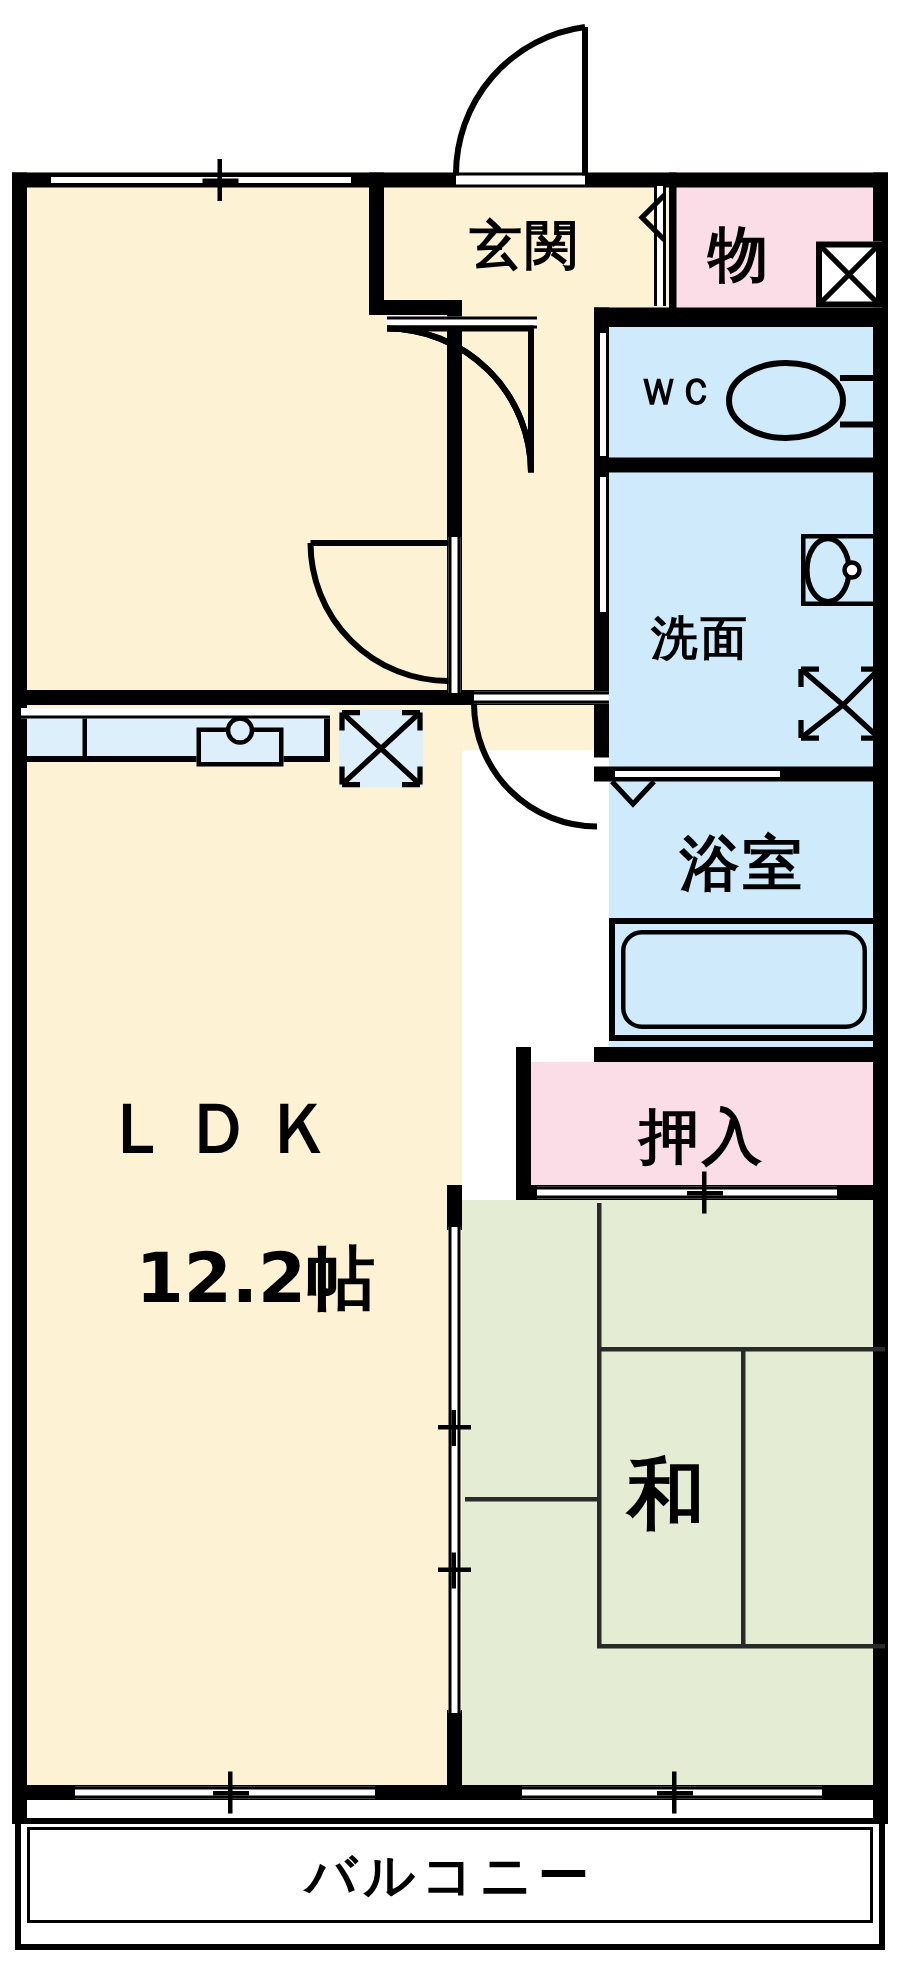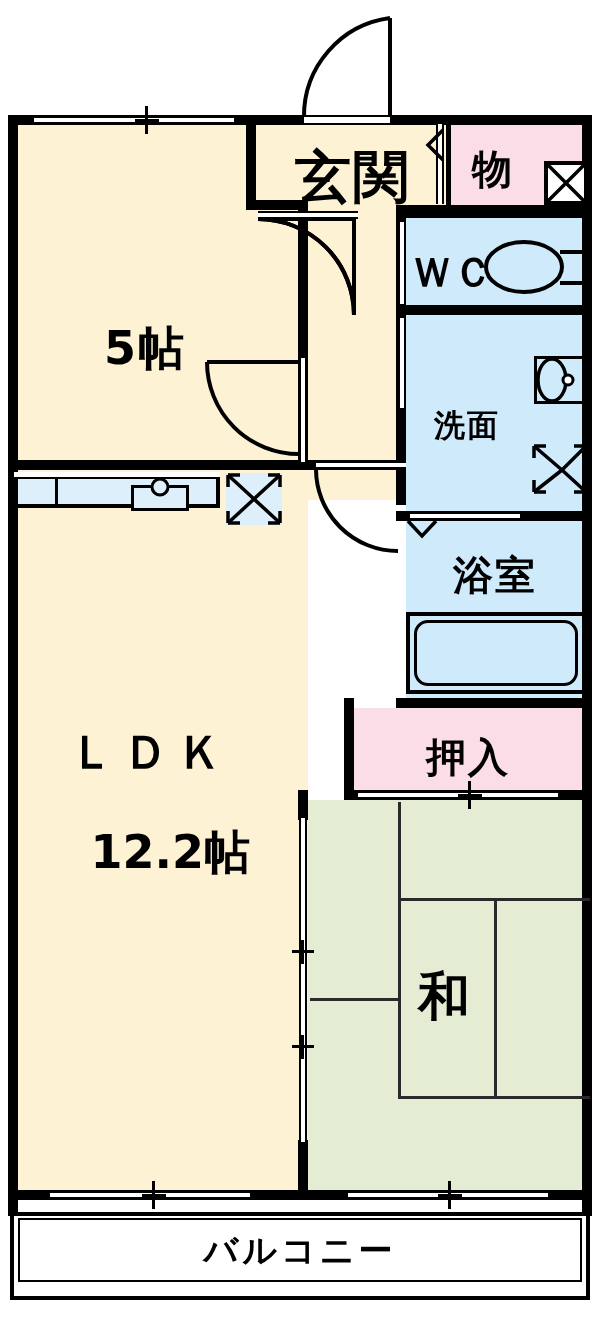--- a/index.html
+++ b/index.html
@@ -205,32 +205,31 @@
   <div class="tatami-line" style="left:494px;top:898px;width:3px;height:200px;"></div>
   <div class="tatami-line" style="left:398px;top:898px;width:3px;height:200px;"></div>
   <div class="tatami-line" style="left:398px;top:1096px;width:192px;height:3px;"></div>
   <div class="tatami-line" style="left:310px;top:998px;width:90px;height:3px;"></div>
 
   <div class="abs" style="left:10px;top:1212px;width:580px;height:88px;border:4px solid #000;background:#ffffff;"></div>
   <div class="abs" style="left:18px;top:1218px;width:564px;height:64px;border:2px solid #000;background:#ffffff;"></div>
   <div class="wall" style="left:8px;top:1200px;width:10px;height:16px;"></div>
   <div class="wall" style="left:582px;top:1200px;width:10px;height:16px;"></div>
 
-  <div class="lbl lbl-jp" style="left:75px;top:318px;width:140px;font-size:46px;">5帖</div>
 
   <div class="lbl lbl-jp" style="left:50px;top:722px;width:200px;font-size:46px;letter-spacing:8px;">ＬＤＫ</div>
   <div class="lbl lbl-jp" style="left:50px;top:822px;width:200px;font-size:46px;letter-spacing:0px;text-align:right;">12.2帖</div>
 
   <div class="lbl lbl-jp" style="left:410px;top:962px;width:70px;font-size:52px;">和</div>
 
-  <div class="lbl lbl-jp" style="left:295px;top:140px;width:110px;font-size:56px;text-align:center;">玄関</div>
+  <div class="lbl lbl-jp" style="left:295px;top:140px;width:110px;font-size:35px;text-align:center;">玄関</div>
 
   <div class="lbl lbl-jp" style="left:458px;top:142px;width:70px;font-size:40px;">物</div>
 
-  <div class="lbl lbl-jp" style="left:412px;top:245px;width:80px;font-size:40px;letter-spacing:1px;">ＷＣ</div>
+  <div class="lbl lbl-jp" style="left:412px;top:245px;width:80px;font-size:24px;letter-spacing:1px;">ＷＣ</div>
 
   <div class="lbl lbl-jp" style="left:412px;top:405px;width:110px;font-size:31px;">洗面</div>
 
   <div class="lbl lbl-jp" style="left:440px;top:548px;width:110px;font-size:40px;">浴室</div>
 
   <div class="lbl lbl-jp" style="left:150px;top:1228px;width:300px;font-size:34px;letter-spacing:4px;">バルコニー</div>
 
   <div class="lbl lbl-jp" style="left:413px;top:730px;width:110px;font-size:40px;">押入</div>
 
 </div>

